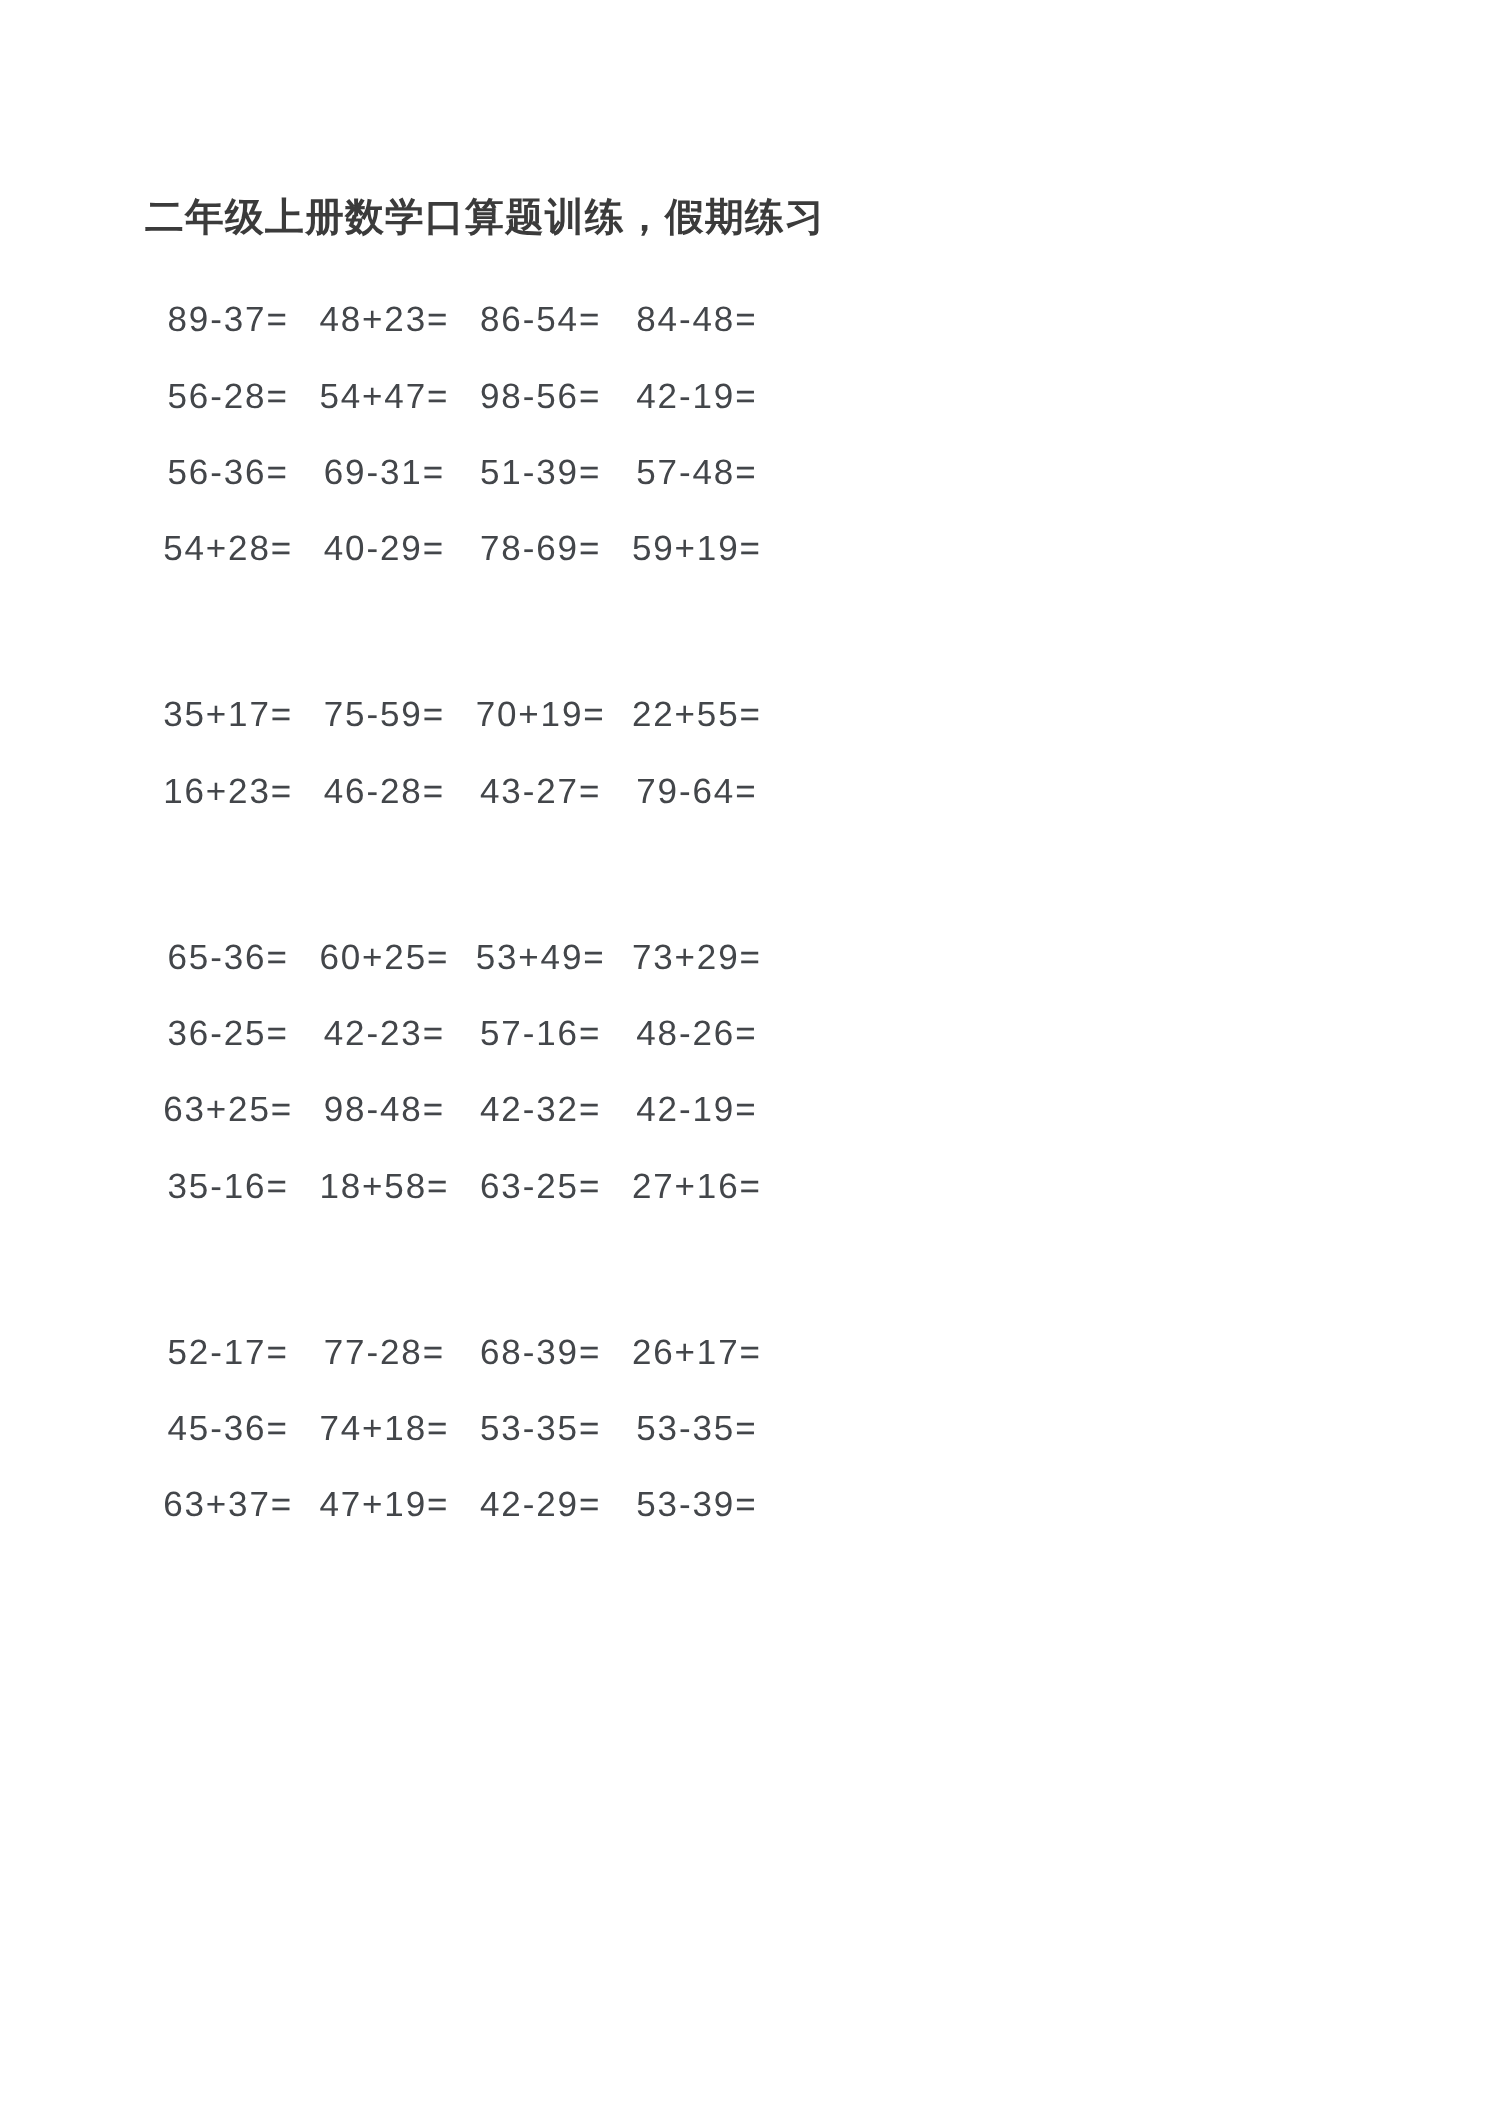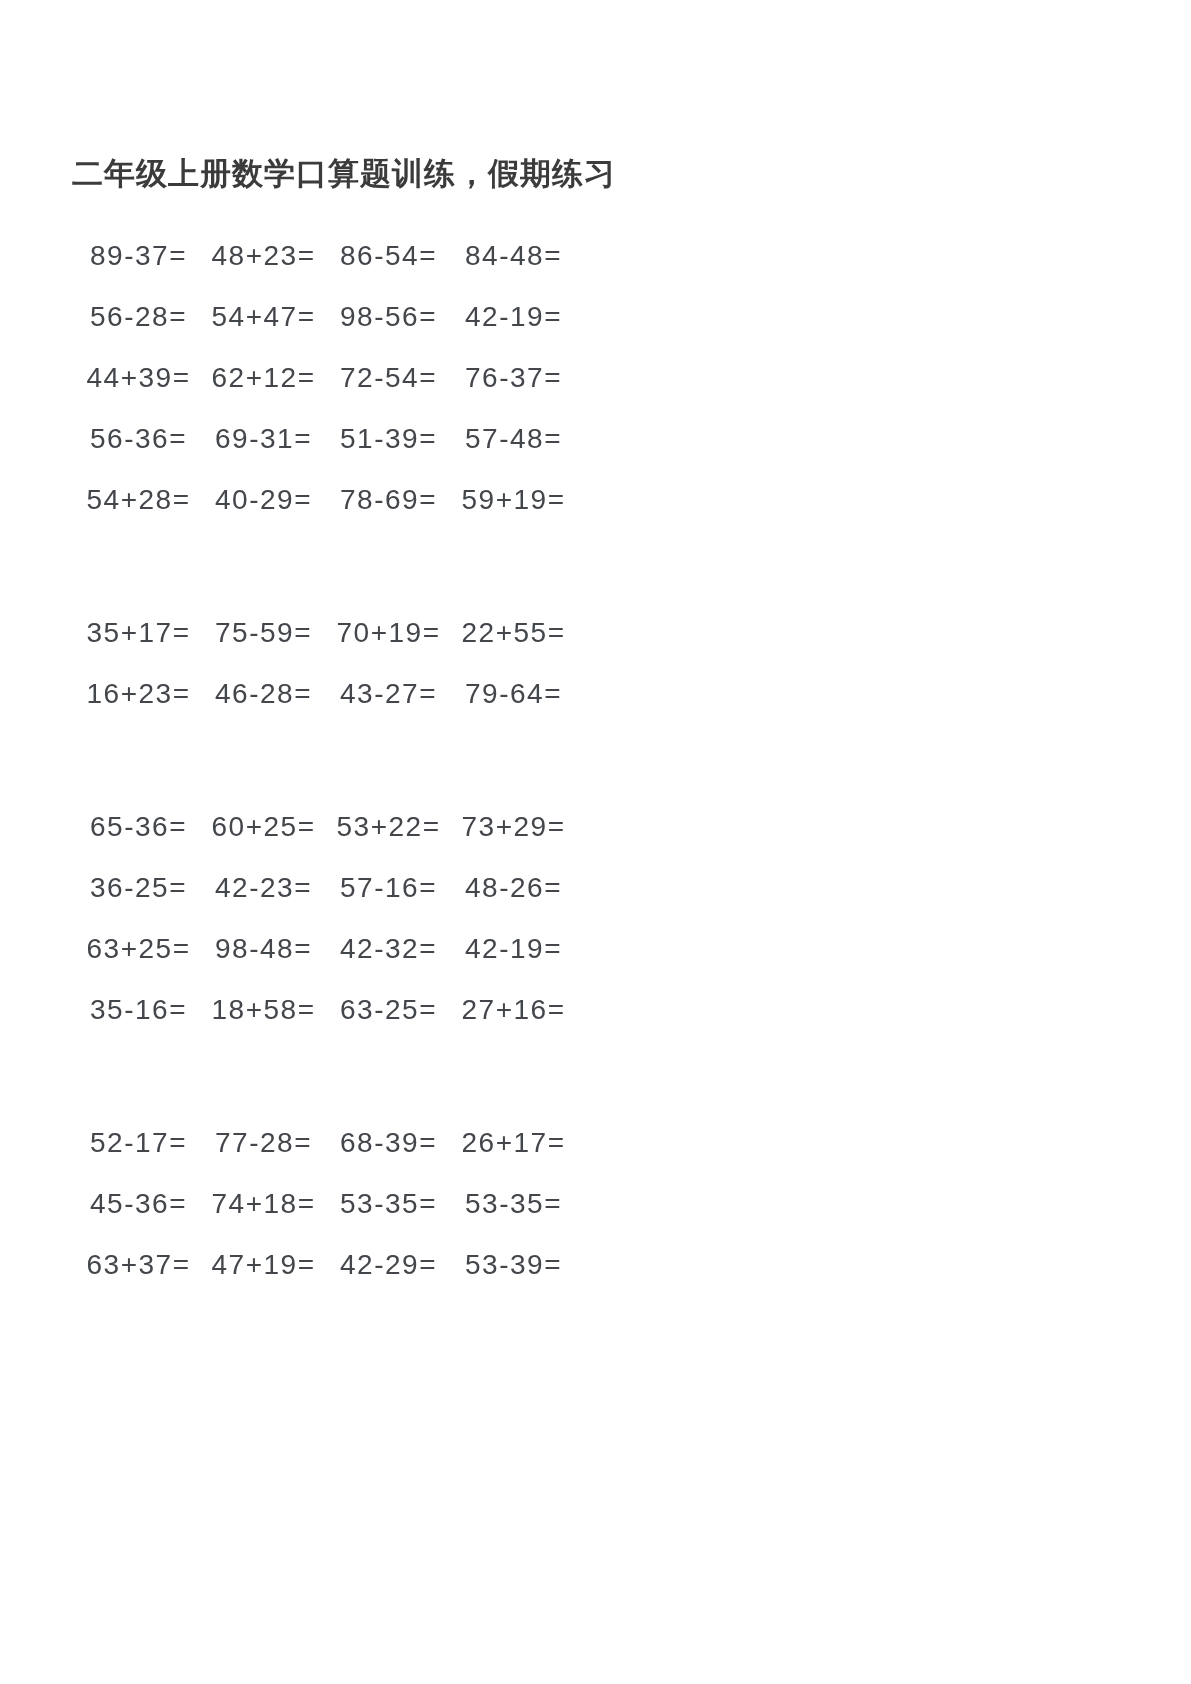--- a/index.html
+++ b/index.html
@@ -11,21 +11,21 @@
     width: 1191px;
     height: 1684px;
     font-family: "Liberation Sans", "DejaVu Sans", sans-serif;
     position: relative;
     overflow: hidden;
   }
   .page {
     box-sizing: border-box;
     width: 1191px;
     height: 1684px;
-    padding: 155px 60px 0 72px;
+    padding: 155px 60px 0 116px;
     background: #ffffff;
   }
   .title {
     margin: 0;
     font-size: 31px;
     line-height: 38px;
     font-weight: 600;
     letter-spacing: 1px;
     color: #3b3b3b;
   }
@@ -64,26 +64,20 @@
           <span class="cell">86-54=</span>
           <span class="cell">84-48=</span>
         </div>
         <div class="row">
           <span class="cell">56-28=</span>
           <span class="cell">54+47=</span>
           <span class="cell">98-56=</span>
           <span class="cell">42-19=</span>
         </div>
         <div class="row">
-          <span class="cell">44+39=</span>
-          <span class="cell">62+12=</span>
-          <span class="cell">72-54=</span>
-          <span class="cell">76-37=</span>
-        </div>
-        <div class="row">
           <span class="cell">56-36=</span>
           <span class="cell">69-31=</span>
           <span class="cell">51-39=</span>
           <span class="cell">57-48=</span>
         </div>
         <div class="row">
           <span class="cell">54+28=</span>
           <span class="cell">40-29=</span>
           <span class="cell">78-69=</span>
           <span class="cell">59+19=</span>
@@ -100,21 +94,21 @@
           <span class="cell">16+23=</span>
           <span class="cell">46-28=</span>
           <span class="cell">43-27=</span>
           <span class="cell">79-64=</span>
         </div>
       </div>
       <div class="group">
         <div class="row">
           <span class="cell">65-36=</span>
           <span class="cell">60+25=</span>
-          <span class="cell">53+22=</span>
+          <span class="cell">53+49=</span>
           <span class="cell">73+29=</span>
         </div>
         <div class="row">
           <span class="cell">36-25=</span>
           <span class="cell">42-23=</span>
           <span class="cell">57-16=</span>
           <span class="cell">48-26=</span>
         </div>
         <div class="row">
           <span class="cell">63+25=</span>

